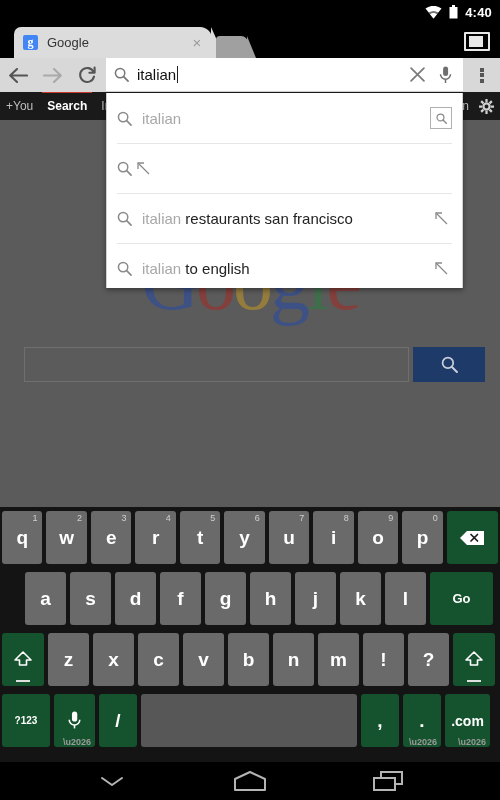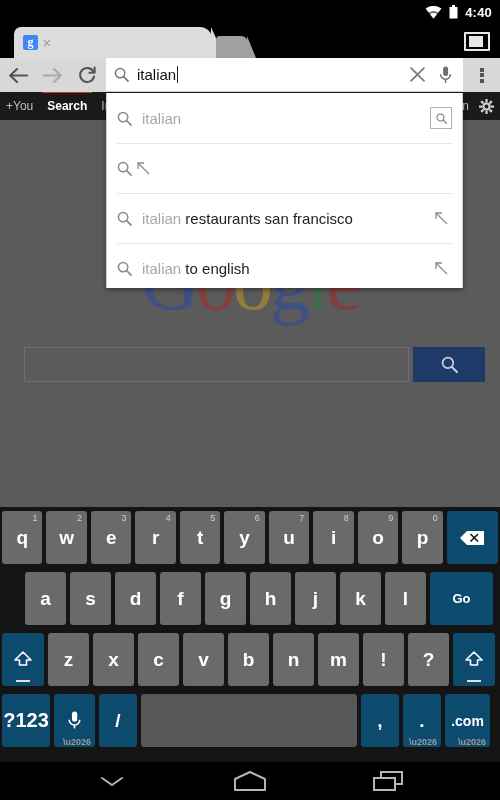--- a/index.html
+++ b/index.html
@@ -136,29 +136,29 @@
 
   
   .keyboard { position: absolute; left: 0; top: 507px; width: 500px;
     height: 255px; background: #141414; }
   .krow { display: flex; height: 61px; align-items: flex-start; padding-top: 4px; }
   .key {
     background: #6a6a6a; border-radius: 3px; height: 53px; margin: 0 2px;
     position: relative; display: flex; align-items: center; justify-content: center;
     color: #fff; font-size: 19px; font-weight: bold;
   }
-  .key.dark { background: #0c4a6e; }
+  .key.dark { background: #14532d; }
   .key .num { position: absolute; top: 2px; right: 5px; font-size: 9px;
     font-weight: normal; color: #cfcfcf; }
   .key .dots { position: absolute; bottom: 2px; right: 4px; font-size: 9px;
     color: #9a9a9a; line-height: 6px; }
   .key .bar { position: absolute; bottom: 4px; left: 50%; margin-left: -7px;
     width: 14px; height: 2px; background: #e0e0e0; }
   .key.go { font-size: 13px; }
-  .key.sym { font-size: 20px; }
+  .key.sym { font-size: 10px; }
   .key.space { background: #575757; }
   .key.com { font-size: 14px; }
 
   
   .navbar { position: absolute; left: 0; top: 762px; width: 500px; height: 38px;
     background: #000; display: flex; align-items: center; justify-content: center;
     gap: 92px; }
   .navitem { width: 46px; height: 30px; display: flex; align-items: center;
     justify-content: center; }
 </style>
@@ -176,20 +176,21 @@
     <svg class="batt-icon" width="9" height="14" viewBox="0 0 9 14">
       <rect x="3" y="0" width="3" height="2" fill="#fff"></rect>
       <rect x="0.5" y="2" width="8" height="11.5" fill="#fff"></rect>
     </svg>
     <span class="status-time">4:40</span>
   </div>
 
   <div class="tabstrip">
     <div class="tab">
       <div class="favicon">g</div>
+      <div class="tab-title">Google</div>
       <div class="tab-close">×</div>
     </div>
     <div class="tab-stub"></div>
     <div class="window-btn">
         <i></i>
       </div>
   </div>
 
   <div class="toolbar">
     <div class="nav-btn">

